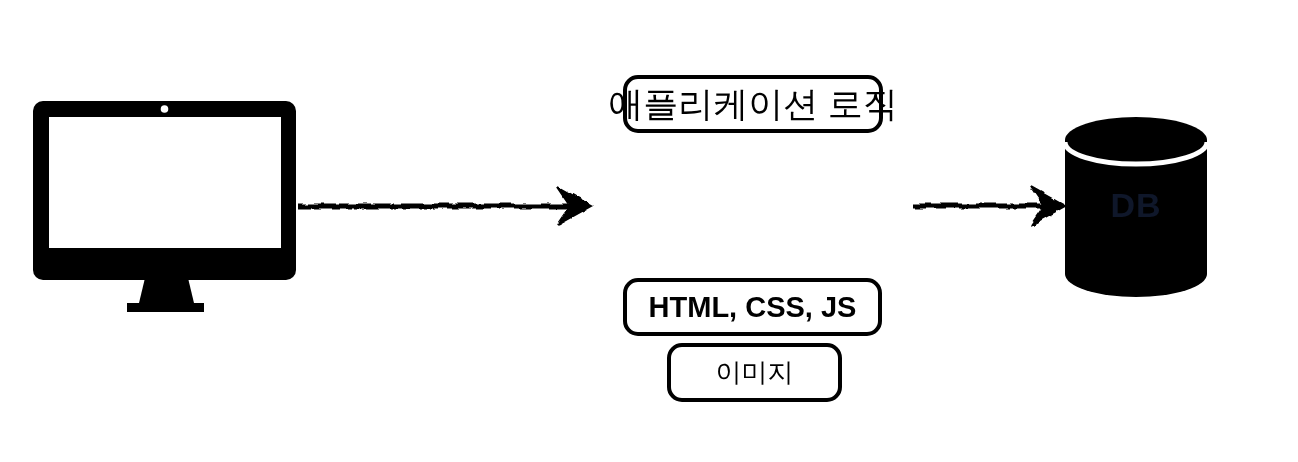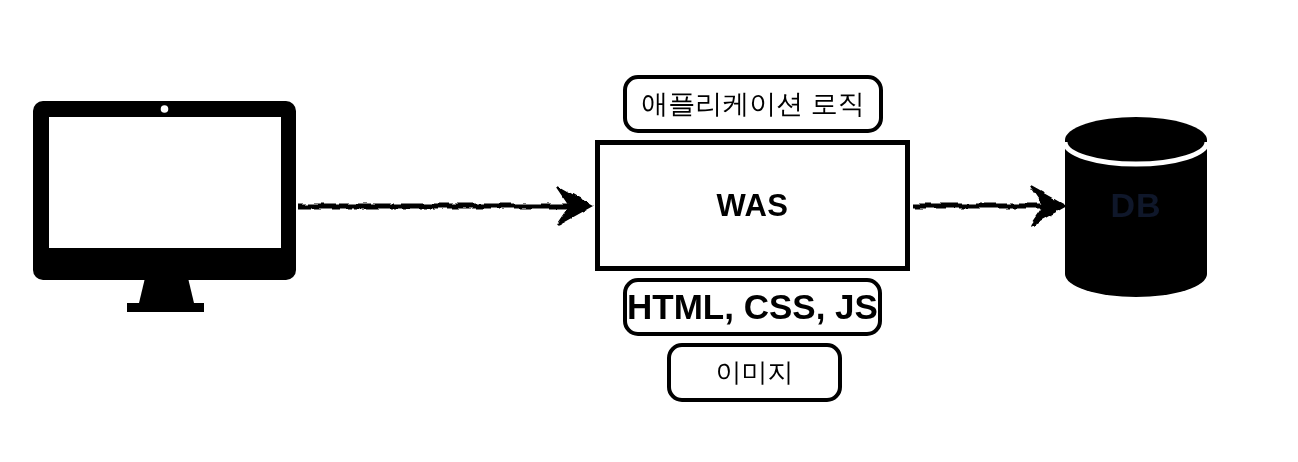--- a/index.html
+++ b/index.html
@@ -48,29 +48,29 @@
     display: flex;
     align-items: center;
     justify-content: center;
     white-space: nowrap;
   }
   .pill-top {
     left: 623px;
     top: 75px;
     width: 260px;
     height: 58px;
-    font-size: 27px;
+    font-size: 35px;
     align-items: center;
   }
   .pill-html {
     left: 623px;
     top: 278px;
     width: 259px;
     height: 58px;
-    font-size: 35px;
+    font-size: 29px;
     font-weight: bold;
   }
   .pill-img {
     left: 667px;
     top: 343px;
     width: 175px;
     height: 59px;
     font-size: 26px;
   }
   .db-label {
@@ -115,23 +115,20 @@
       <path d="M913 206 L1046 206" stroke="#000000" stroke-width="5" fill="none"></path>
       <polygon points="1065,206 1031,187 1044,206 1031,225" fill="#000000" stroke="#000000" stroke-width="2"></polygon>
     </g>
 
     <g>
       <path d="M1065 140 A71 23 0 0 1 1207 140 L1207 274 A71 23 0 0 1 1065 274 Z" fill="#000000"></path>
       <path d="M1065 142 A71 22 0 0 0 1207 142" fill="none" stroke="#ffffff" stroke-width="5"></path>
     </g>
   </svg>
 
-  <div class="was-box">
-    <span>WAS</span>
-  </div>
 
   <div class="pill pill-top">
     <span>애플리케이션 로직</span>
   </div>
 
   <div class="pill pill-html">
     <span>HTML, CSS, JS</span>
   </div>
   <div class="pill pill-img">
     <span>이미지</span>

